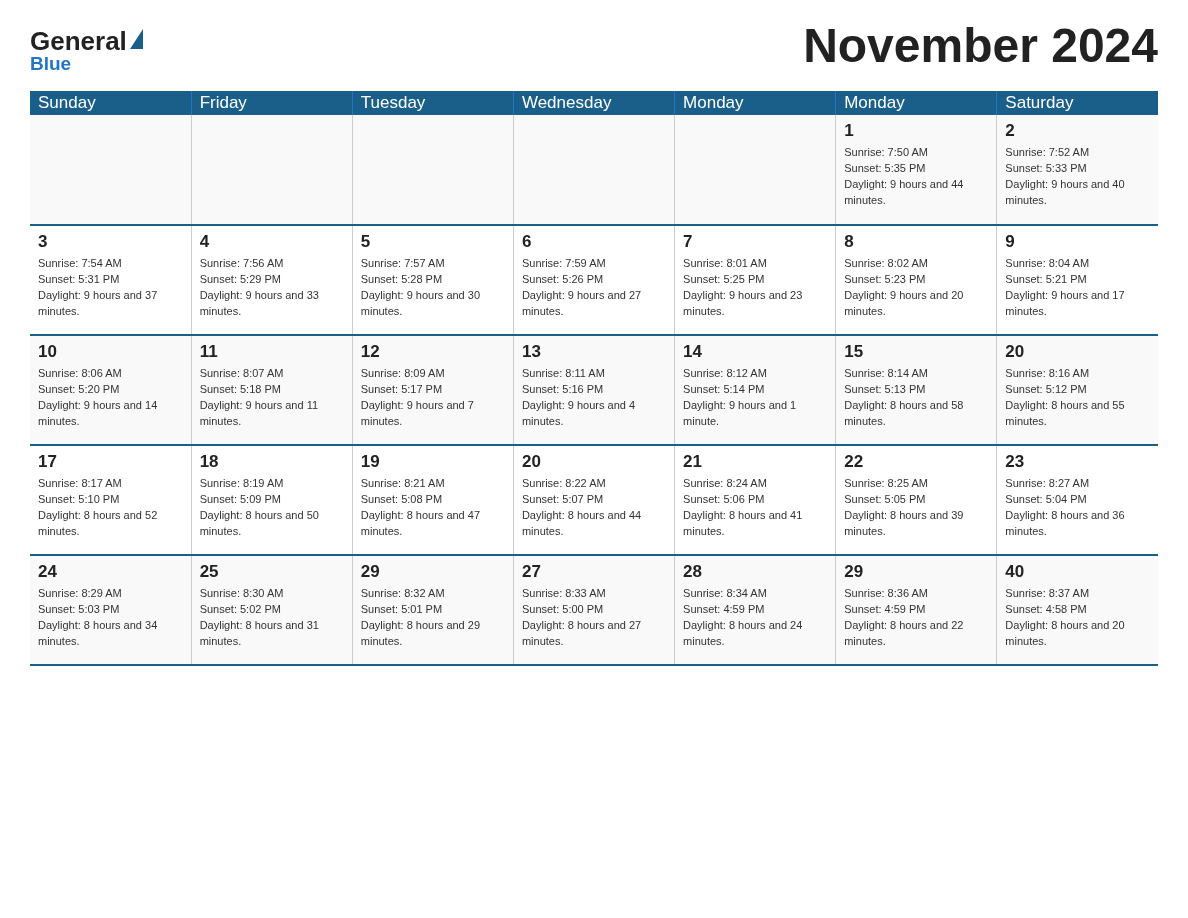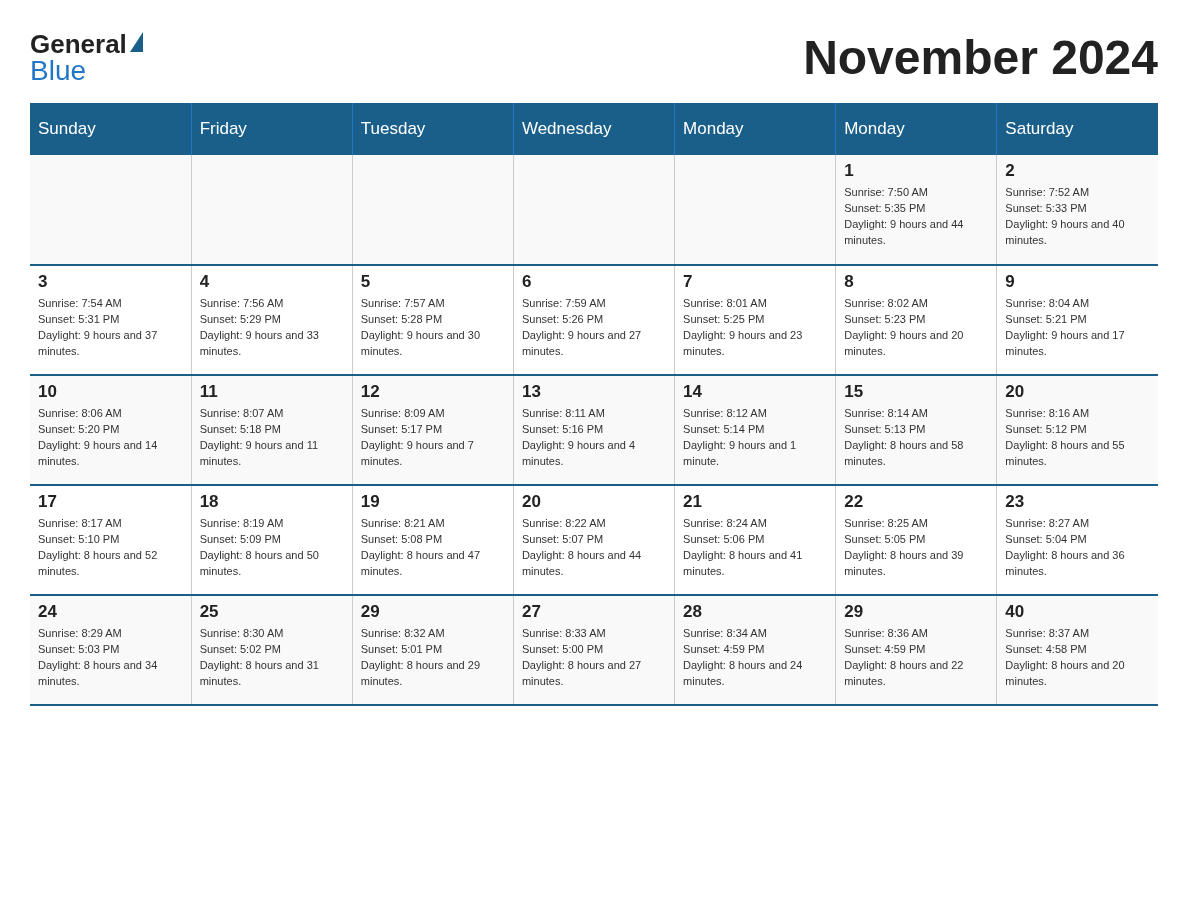--- a/index.html
+++ b/index.html
@@ -20,30 +20,29 @@
       flex-direction: column;
       align-items: flex-start;
     }
     .logo-general {
       font-size: 26px;
       font-weight: bold;
       color: #222;
       line-height: 1;
     }
     .logo-blue {
-      font-size: 28px;
-      font-weight: normal;
+      font-size: 19px;
+      font-weight: bold;
       color: #2176c7;
       line-height: 1;
       display: flex;
       align-items: center;
     }
     .title-block {
       text-align: right;
-      margin-top: 12px;
     }
     .title-block h1 {
       font-size: 48px;
       font-weight: bold;
       color: #222;
       line-height: 1.1;
     }
     .title-block h2 {
       font-size: 22px;
       font-weight: normal;
@@ -54,21 +53,21 @@
       border-collapse: collapse;
       table-layout: fixed;
     }
     thead tr {
       background: #1a5f8a;
     }
     thead th {
       color: #fff;
       font-size: 17px;
       font-weight: normal;
-      padding: 16px 8px;
+      padding: 2px 8px;
       text-align: left;
       border-right: 1px solid #2176c7;
     }
     thead th:last-child { border-right: none; }
     tbody tr {
       border-bottom: 2px solid #1a5f8a;
       vertical-align: top;
     }
     tbody td {
       padding: 6px 8px 10px 8px;

